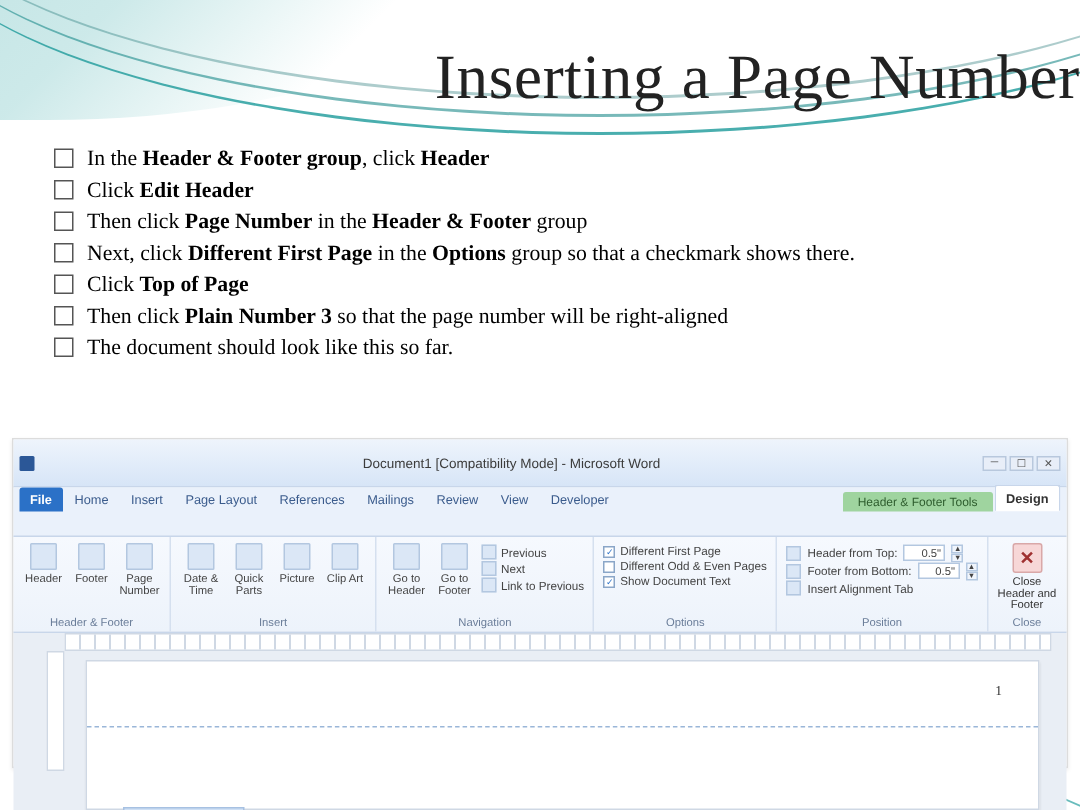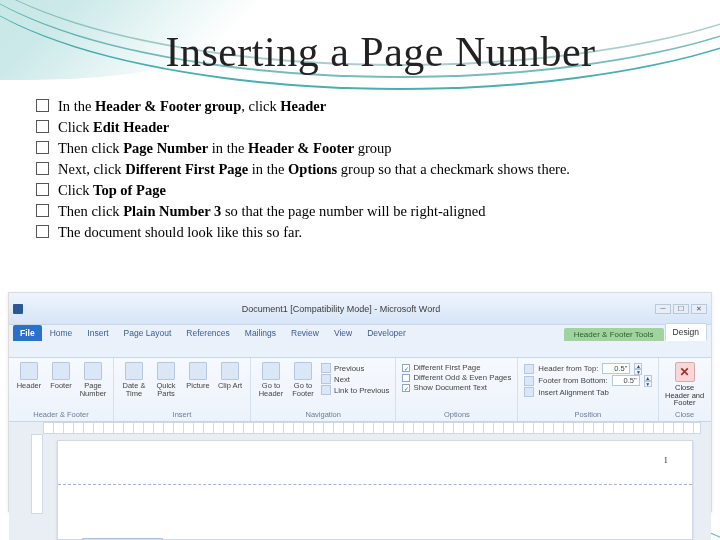--- a/index.html
+++ b/index.html
@@ -9,41 +9,41 @@
 
   
   .swoosh-top { position: absolute; top: -70px; left: -60px; width: 920px; height: 160px; border: 2px solid #2aa0a0; border-top: none; border-left: none; border-right: none; border-radius: 0 0 55% 55% / 0 0 100% 100%; opacity: .85; z-index: 1; }
   .swoosh-top.two { top: -82px; border-color: #1f8c8c; opacity: .6; }
   .swoosh-top.three { top: -94px; border-color: #166f6f; opacity: .35; }
   .swoosh-fill { position: absolute; top: -140px; left: -150px; width: 520px; height: 220px; background: linear-gradient(135deg, #2aa0a0 0%, #6fc1c1 50%, rgba(111,193,193,0) 75%); border-radius: 0 0 65% 0; z-index: 0; opacity: .35; }
 
   .swoosh-bottom { position: absolute; bottom: -120px; right: -100px; width: 820px; height: 180px; border: 2px solid #2aa0a0; border-bottom: none; border-left: none; border-right: none; border-radius: 55% 55% 0 0 / 100% 100% 0 0; opacity: .7; z-index: 1; }
   .swoosh-bottom.two { bottom: -132px; border-color: #1f8c8c; opacity: .45; }
 
-  h1 { position: absolute; top: 28px; left: 0; right: 0; text-align: center; font-size: 42px; font-weight: 400; color: #222; z-index: 3; letter-spacing: .5px; padding-left: 41px; }
+  h1 { position: absolute; top: 28px; left: 0; right: 0; text-align: right; font-size: 42px; font-weight: 400; color: #222; z-index: 3; letter-spacing: .5px; padding-left: 41px; }
 
   ul.bullets { position: absolute; top: 96px; left: 36px; right: 30px; list-style: none; z-index: 3; }
   ul.bullets li { position: relative; padding-left: 22px; font-size: 14.5px; line-height: 1.45; color: #000; font-family: Georgia, serif; }
   ul.bullets li::before { content: ""; position: absolute; left: 0; top: 3px; width: 11px; height: 11px; border: 1px solid #555; background: #fff; }
   ul.bullets b { font-weight: bold; }
 
   
   .word-window { position: absolute; top: 292px; left: 8px; right: 8px; height: 220px; background: #fff; border: 1px solid #dcdcdc; font-family: "Segoe UI", Tahoma, sans-serif; font-size: 8.5px; color: #333; z-index: 3; box-shadow: 0 1px 3px rgba(0,0,0,.1); }
 
   .titlebar { height: 32px; background: linear-gradient(#eef4fc, #d7e5f7); border-bottom: 1px solid #c8d6ea; display: flex; align-items: center; }
   .titlebar .icon-word { width: 10px; height: 10px; margin: 0 4px; background: #2b5797; border-radius: 1px; }
   .titlebar .title-text { flex: 1; text-align: center; font-size: 9px; color: #3b3b3b; }
   .titlebar .winbtns { display: flex; gap: 2px; margin-right: 4px; }
   .titlebar .winbtn { width: 16px; height: 10px; background: #e8eef8; border: 1px solid #b8c8dd; display: flex; align-items: center; justify-content: center; font-size: 7px; color: #555; }
 
   .tabs { height: 28px; background: #eaf1fb; display: flex; align-items: flex-end; padding: 16px 4px; gap: 1px; border-bottom: 1px solid #c8d6ea; }
   .tab { padding: 3px 7px; font-size: 8.5px; color: #3a5b8c; background: transparent; border-radius: 2px 2px 0 0; cursor: default; }
   .tab.file { background: #2b71c7; color: #fff; font-weight: 600; }
   .tab.context-group { margin-left: auto; background: #9fd49f; color: #2e5d2e; padding: 2px 10px; font-size: 8px; border-radius: 2px 2px 0 0; }
-  .tab.design { background: #fff; border: 1px solid #c8d6ea; border-bottom: 1px solid #fff; color: #333; }
+  .tab.design { background: #fff; border: 1px solid #c8d6ea; border-bottom: 1px solid #fff; color: #333; font-weight: bold; }
 
   .ribbon { height: 64px; background: linear-gradient(#f6f9fe, #edf3fb); border-bottom: 1px solid #c8d6ea; display: flex; }
   .rgroup { border-right: 1px solid #d5e0ef; padding: 4px 6px 2px; display: flex; flex-direction: column; justify-content: space-between; }
   .rgroup .items { display: flex; gap: 4px; align-items: flex-start; flex: 1; }
   .rgroup .label { font-size: 7.5px; color: #6a7d99; text-align: center; margin-top: 1px; }
   .btn-big { width: 28px; display: flex; flex-direction: column; align-items: center; gap: 2px; }
   .btn-big .ico { width: 18px; height: 18px; background: #dbe7f6; border: 1px solid #b3c7e0; border-radius: 1px; }
   .btn-big .txt { font-size: 7.5px; text-align: center; line-height: 1; color: #444; }
   .opt-stack { display: flex; flex-direction: column; gap: 1px; padding-top: 1px; }
   .opt-row { display: flex; align-items: flex-end; gap: 3px; font-size: 7.8px; color: #444; white-space: nowrap; }

